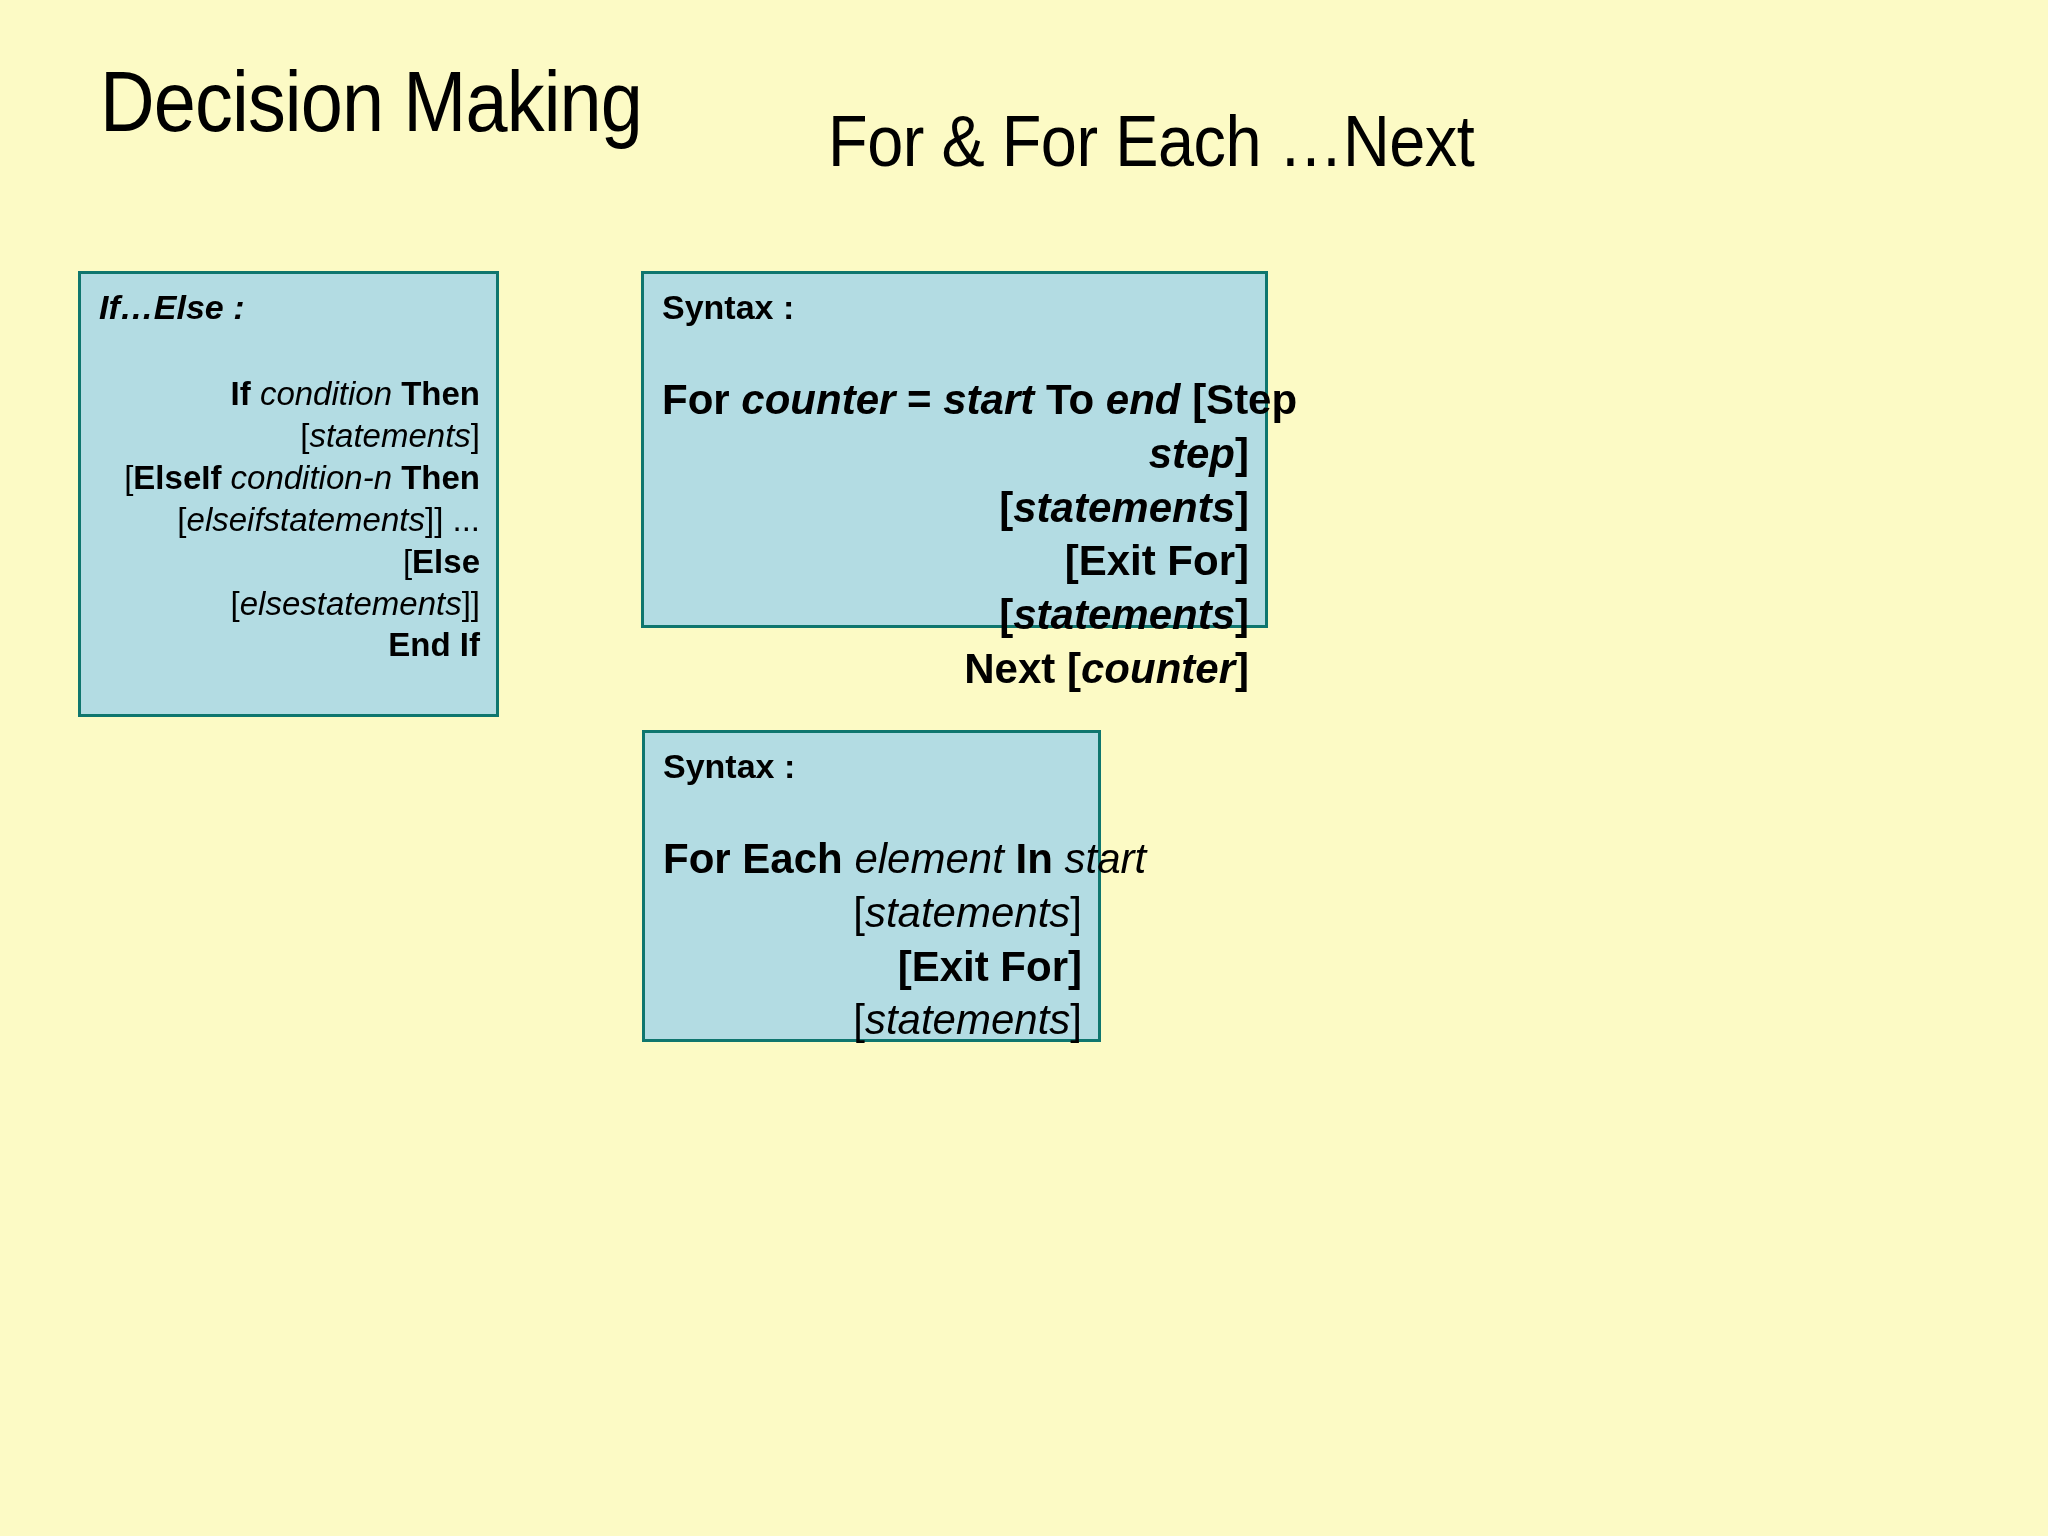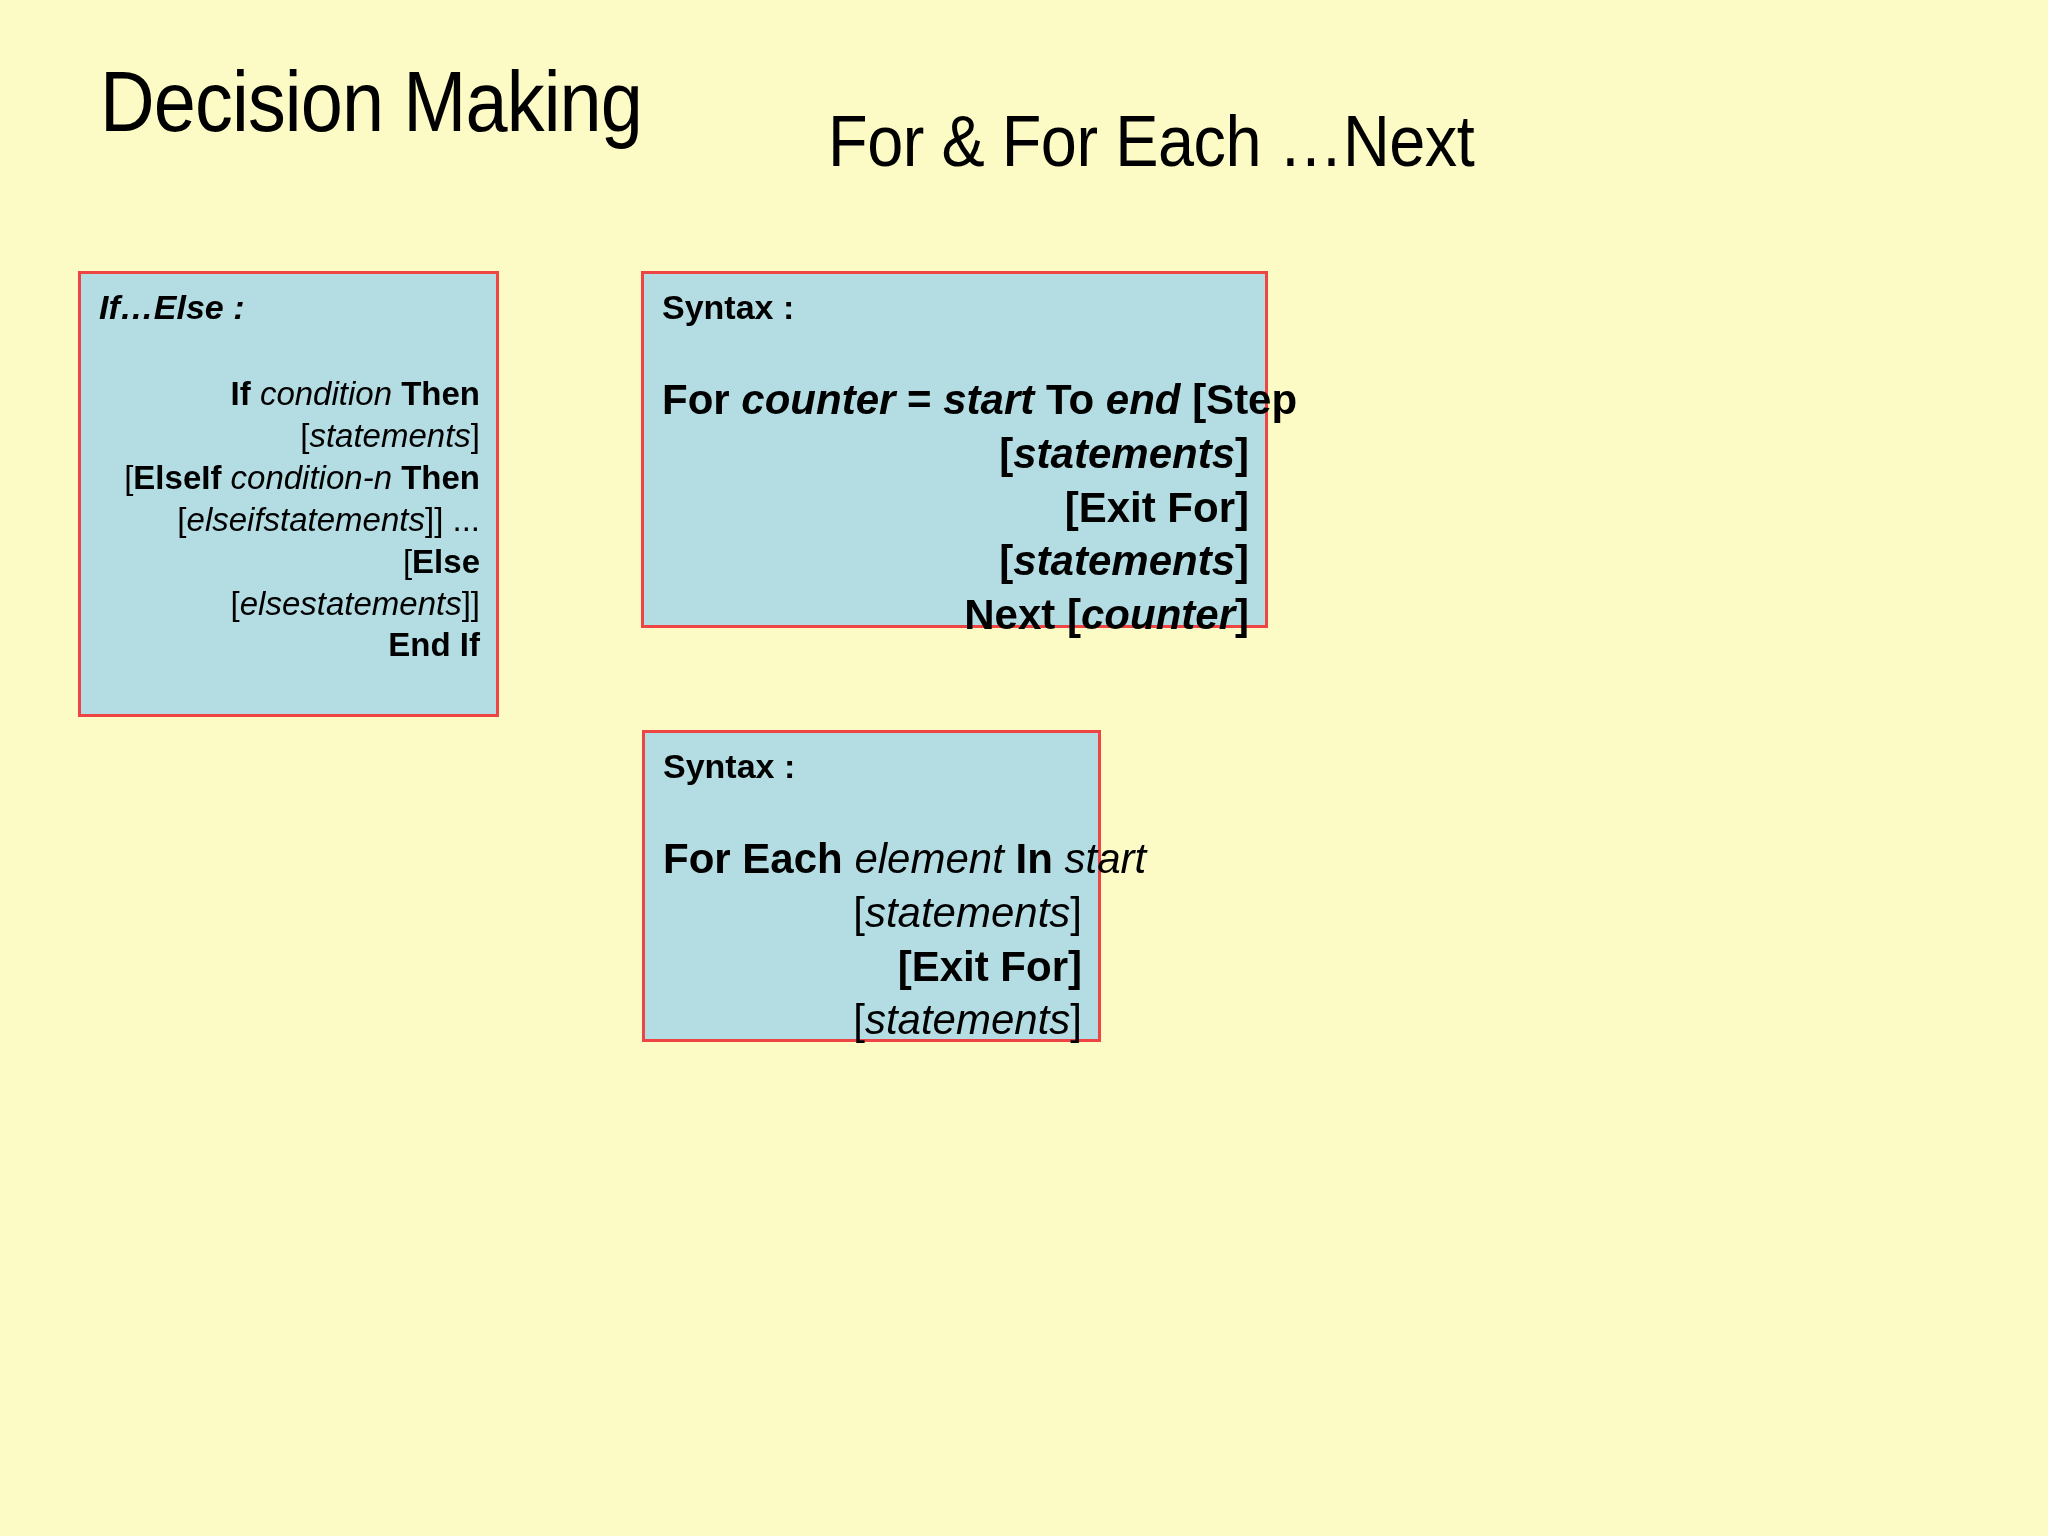--- a/index.html
+++ b/index.html
@@ -45,21 +45,21 @@
     letter-spacing: -0.5px;
     white-space: nowrap;
     transform: scaleX(0.9);
     transform-origin: left top;
   }
 
   
   .syntax-box {
     position: absolute;
     background: #b3dce3;
-    border: 3px solid #ef4444;
+    border: 3px solid #0f766e;
     box-sizing: border-box;
     padding: 14px 16px 10px 18px;
   }
   #box-ifelse {
     left: 78px;
     top: 271px;
     width: 421px;
     height: 446px;
   }
   #box-for {
@@ -145,20 +145,21 @@
   </div>
 
   <div class="syntax-box" id="box-for">
 
     <div class="hdr">Syntax :</div>
 
     <div class="code-line spacer"></div>
 
     <div class="code-line"><span class="kw">For </span><span class="phb">counter</span><span class="brkb"> = </span><span class="phb">start</span><span class="kw"> To </span><span class="phb">end</span><span class="brkb"> [Step</span></div>
 
+    <div class="code-line ind4"><span class="phb">step</span><span class="brkb">]</span></div>
 
     <div class="code-line ind5"><span class="brkb">[</span><span class="phb">statements</span><span class="brkb">]</span></div>
 
     <div class="code-line ind4"><span class="kw">[Exit For]</span></div>
 
     <div class="code-line ind5"><span class="brkb">[</span><span class="phb">statements</span><span class="brkb">]</span></div>
 
     <div class="code-line"><span class="kw">Next </span><span class="brkb">[</span><span class="phb">counter</span><span class="brkb">]</span></div>
 
   </div>

